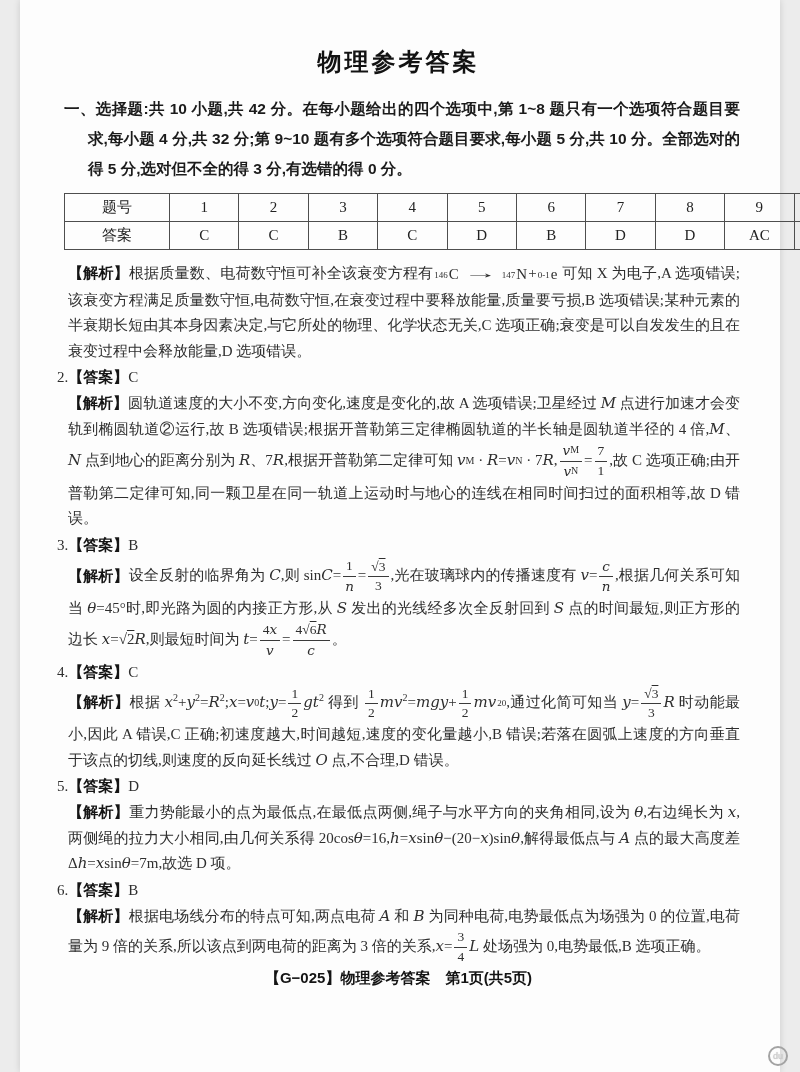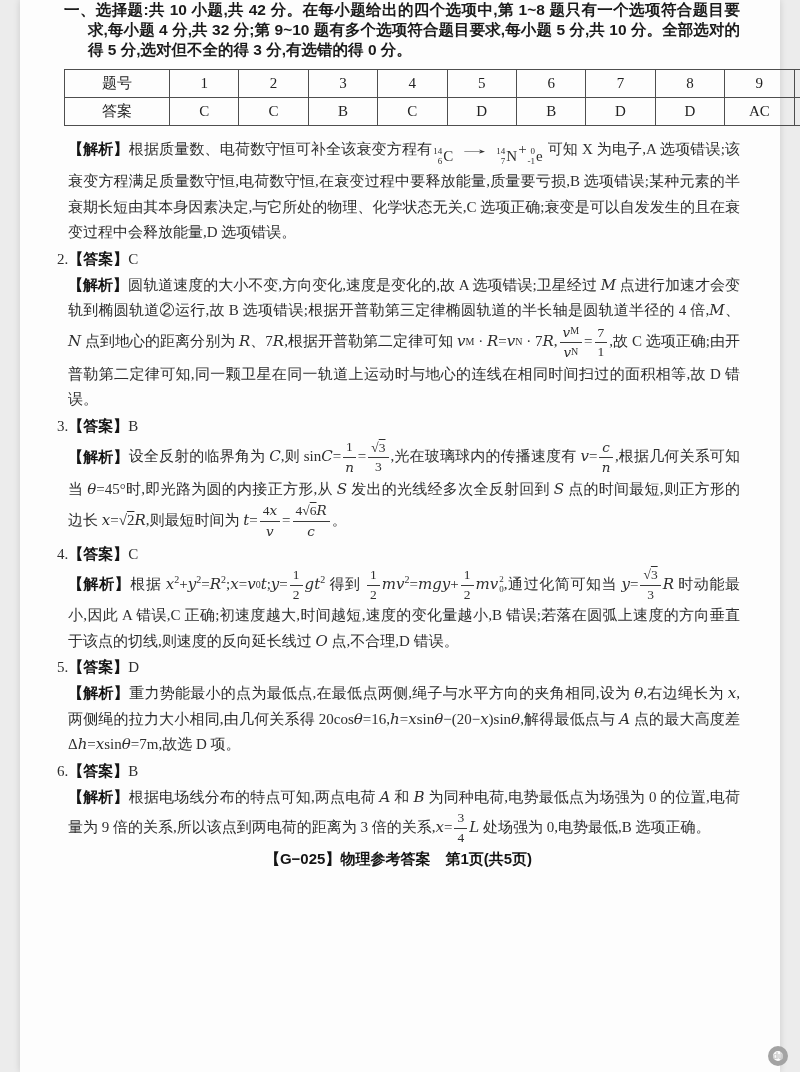--- a/index.html
+++ b/index.html
@@ -17,21 +17,21 @@
     box-sizing:border-box;
   }
   .title{
     text-align:center;
     font-family:"Liberation Sans","DejaVu Sans",sans-serif;
     font-weight:700;font-size:24px;letter-spacing:3px;color:#121212;
     margin:46px 0 16px 0;
   }
   .intro{
     font-family:"Liberation Sans","DejaVu Sans",sans-serif;
-    font-weight:700;font-size:15.5px;line-height:20px;color:#1b1b1b;
+    font-weight:700;font-size:15.5px;line-height:30px;color:#1b1b1b;
     margin:0 0 9px 7px;
     padding-left:24px;text-indent:-24px;
     text-align:justify;
   }
   table.ans{
     border-collapse:collapse;table-layout:fixed;width:800px;
     margin:2px 0 10px 7px;font-size:15px;color:#222;
   }
   table.ans td{
     border:1px solid #4e4e4e;text-align:center;height:27px;padding:0;
@@ -48,49 +48,50 @@
   .var{font-style:italic;font-family:"DejaVu Serif","Liberation Serif",serif;}
   sub,sup{font-size:10px;}
   .frac{
     display:inline-flex;flex-direction:column;align-items:center;
     vertical-align:middle;line-height:1.08;font-size:13.5px;margin:1px 2px;
   }
   .frac .fnum{padding:0 3px 2px 3px;border-bottom:1px solid #3a3a3a;}
   .frac .fden{padding-top:2px;}
   .nuc{display:inline-flex;align-items:center;margin:0 1px;}
   .nst,.ss{
-    display:inline-flex;flex-direction:column;
+    display:inline-flex;flex-direction:row;
     font-size:9px;line-height:1.15;font-style:normal;
   }
   .nst{align-items:flex-end;margin-right:1px;}
   .ss{align-items:flex-start;margin-left:1px;}
   .vssw,.vsubw{display:inline-flex;align-items:center;}
   .sqrt .rad{text-decoration:overline;}
   .arr{display:inline-block;transform:scaleX(2.3);margin:0 13px;font-style:normal;}
   .footer{
     text-align:center;margin-top:4px;font-size:15px;color:#141414;
     font-family:"Liberation Sans","DejaVu Sans",sans-serif;font-weight:700;
   }
   .watermark{
     position:absolute;right:12px;bottom:6px;
     display:flex;align-items:center;gap:4px;
     font-family:"Liberation Sans","DejaVu Sans",sans-serif;
     font-size:21px;font-weight:700;
     color:#cdcdcd;text-shadow:0 0 1px #bdbdbd;
   }
   .wm-badge{
-    width:20px;height:20px;border:5px solid #a3a3a3;border-radius:50%;
+    width:20px;height:20px;border:2px solid #a3a3a3;border-radius:50%;
     display:inline-flex;align-items:center;justify-content:center;
     font-size:9px;font-weight:400;color:#cdcdcd;box-sizing:border-box;
   }
 </style>
 </head>
 <body>
 
 <div class="sheet">
+  <h1 class="title">物理参考答案</h1>
 
   <p class="intro">一、选择题:共 10 小题,共 42 分。在每小题给出的四个选项中,第 1~8 题只有一个选项符合题目要求,每小题 4 分,共 32 分;第 9~10 题有多个选项符合题目要求,每小题 5 分,共 10 分。全部选对的得 5 分,选对但不全的得 3 分,有选错的得 0 分。</p>
 
   <table class="ans">
     <tbody>
       <tr id="row-numbers">
         <td class="rowlab">题号</td>
       <td>1</td>
           <td>2</td>
           <td>3</td>

